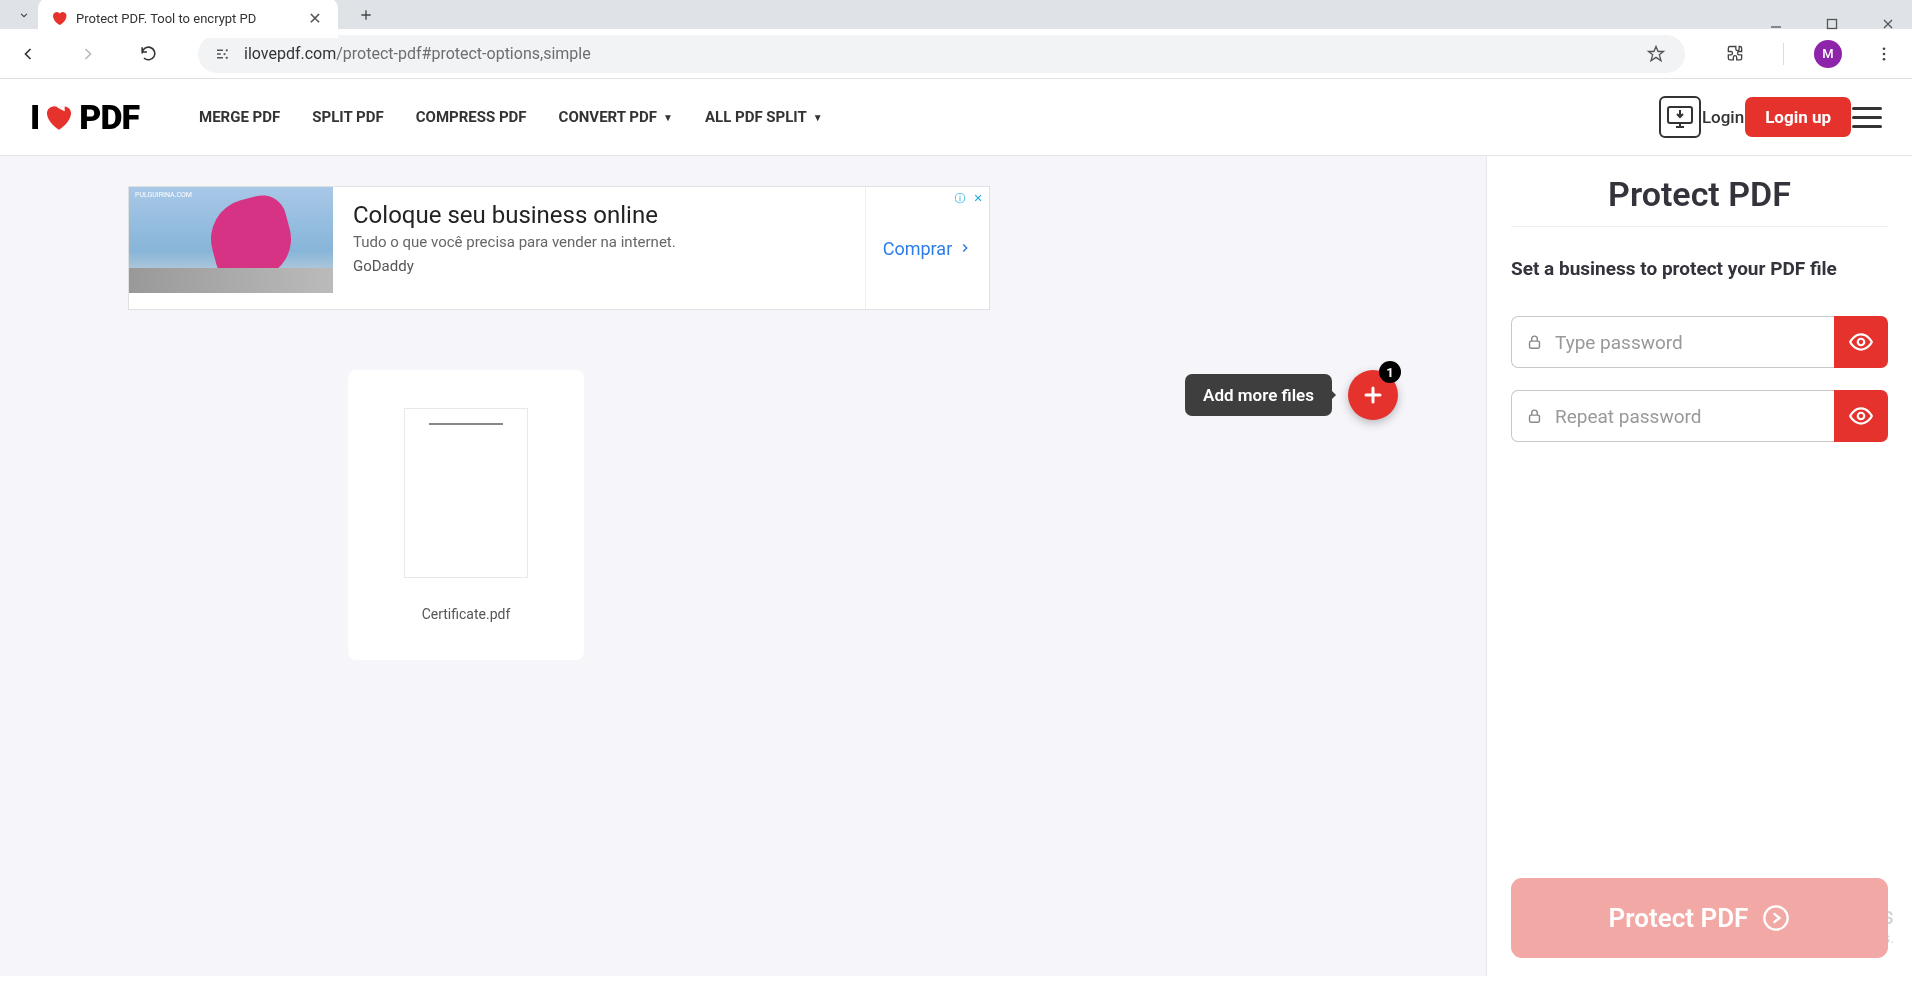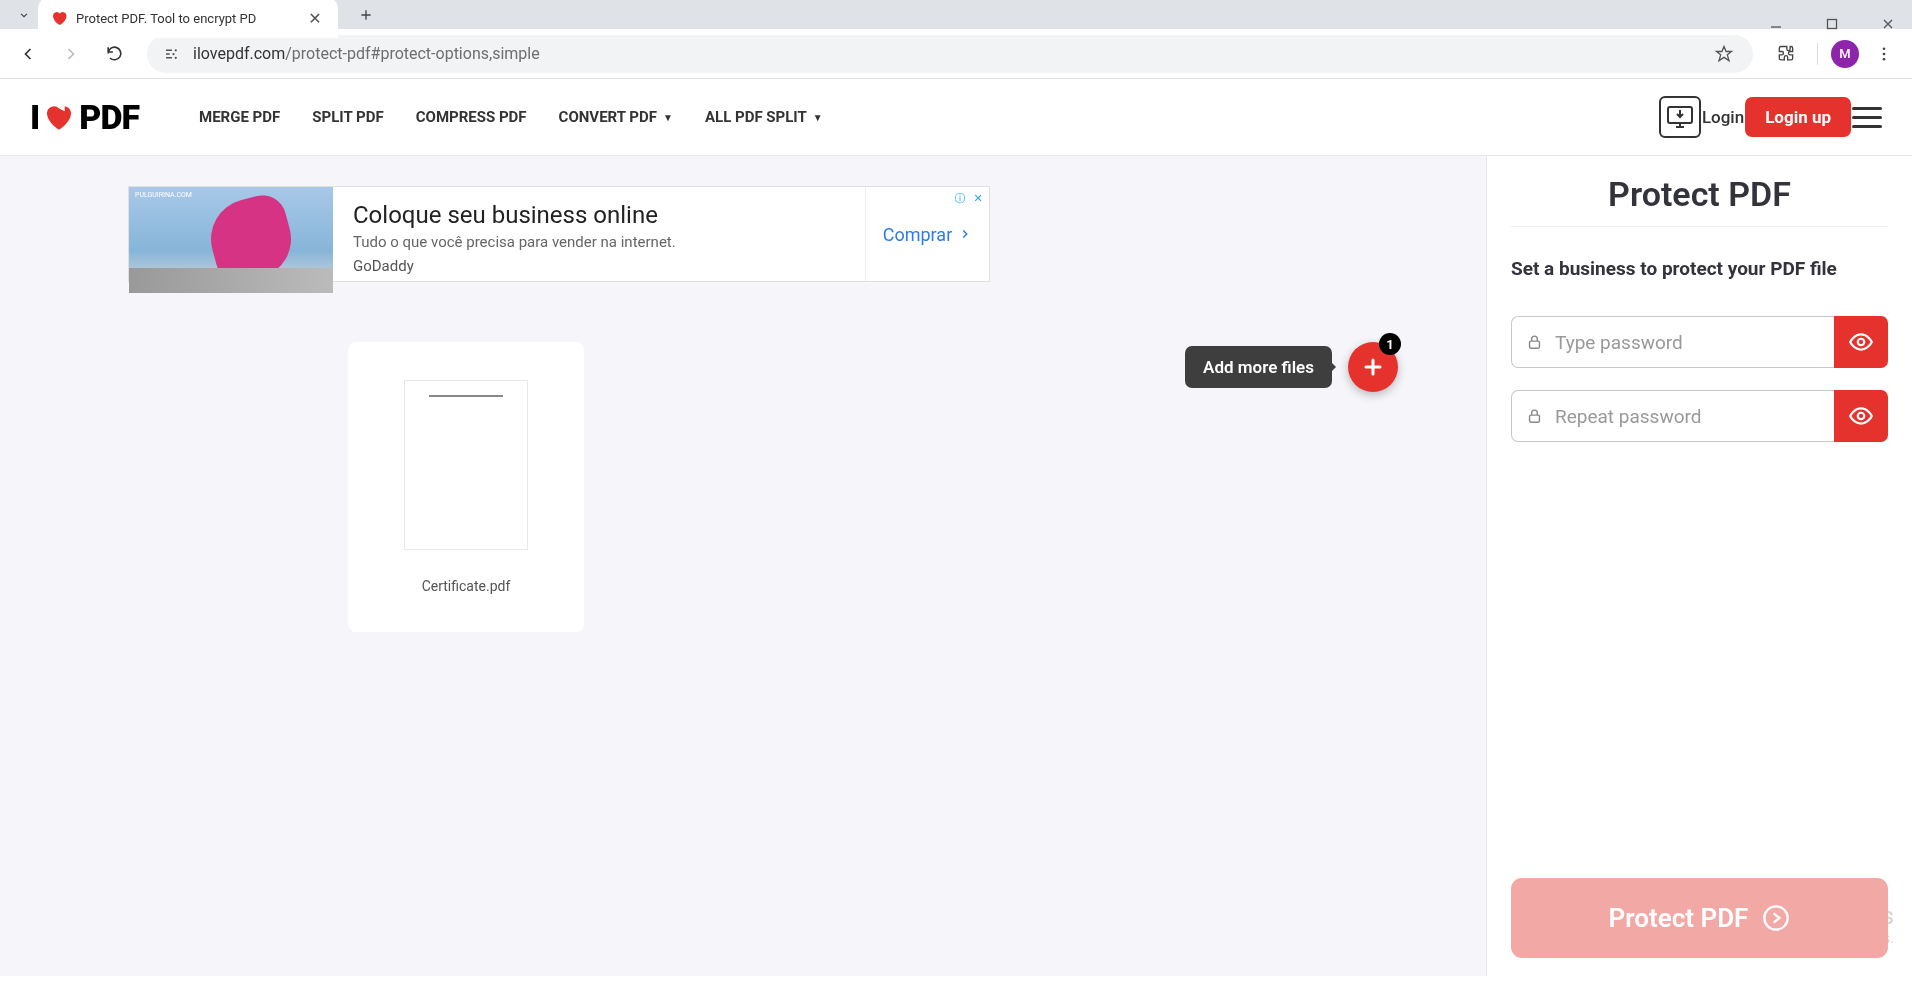--- a/index.html
+++ b/index.html
@@ -9,21 +9,21 @@
 .browser-top { background:#dfe3e7; height:29px; display:flex; align-items:center; padding:8px 10px; position:relative;}
 .tab-dropdown { width:28px; height:28px; display:flex; align-items:center; justify-content:center; cursor:pointer; border-radius:6px;}
 .tab { background:#fff; border-radius:10px 10px 0 0; height:40px; margin-top:7px; display:flex; align-items:center; padding:0 14px 0 12px; min-width:300px; position:relative;}
 .tab-favicon { width:18px; height:18px; margin-right:8px; }
 .tab-title { font-size:13px; color:#333; flex:1; white-space:nowrap; overflow:hidden; text-overflow:ellipsis;}
 .tab-close { width:18px; height:18px; display:flex; align-items:center; justify-content:center; margin-left:8px; cursor:pointer; color:#555; font-size:16px;}
 .tab-new { width:32px; height:32px; display:flex; align-items:center; justify-content:center; cursor:pointer; margin-left:12px; color:#444;}
 .win-controls { position:absolute; right:8px; top:0; height:47px; display:flex; align-items:center; gap:24px;}
 .win-btn { width:32px; height:32px; display:flex; align-items:center; justify-content:center; cursor:pointer; color:#555;}
 
-.browser-toolbar { background:#fff; height:50px; display:flex; align-items:center; padding:0 10px; gap:7px; border-bottom:1px solid #e0e0e0;}
+.browser-toolbar { background:#fff; height:50px; display:flex; align-items:center; padding:0 10px; gap:24px; border-bottom:1px solid #e0e0e0;}
 .nav-btn { width:36px; height:36px; display:flex; align-items:center; justify-content:center; cursor:pointer; border-radius:18px; color:#444;}
 .nav-btn.disabled { color:#bbb; }
 .url-bar { flex:1; background:#f1f3f4; height:38px; border-radius:19px; display:flex; align-items:center; padding:0 14px; margin:0 8px;}
 .url-icon { width:22px; height:22px; display:flex; align-items:center; justify-content:center; color:#555; margin-right:10px;}
 .url-text { font-size:16px; color:#333; flex:1;}
 .url-text .domain { color:#333; }
 .url-text .path { color:#6e6e6e; }
 .url-action { width:30px; height:30px; display:flex; align-items:center; justify-content:center; color:#555; cursor:pointer;}
 .ext-icon { width:36px; height:36px; display:flex; align-items:center; justify-content:center; color:#444; cursor:pointer;}
 .avatar { width:28px; height:28px; border-radius:14px; background:#8e24aa; color:#fff; display:flex; align-items:center; justify-content:center; font-size:13px; font-weight:500;}
@@ -40,21 +40,21 @@
 .nav-caret { font-size:10px;}
 .header-right { margin-left:auto; display:flex; align-items:center; gap:1px;}
 .desktop-icon { width:42px; height:42px; border:2px solid #333; border-radius:6px; display:flex; align-items:center; justify-content:center; cursor:pointer;}
 .login-link { font-size:17px; color:#333; font-weight:500; cursor:pointer;}
 .signup-btn { background:#e5322d; color:#fff; font-size:17px; font-weight:700; padding:10px 20px; border:none; border-radius:7px; cursor:pointer;}
 .hamburger { width:30px; cursor:pointer; display:flex; flex-direction:column; gap:6px;}
 .hamburger span { height:3px; background:#333; border-radius:2px;}
 
 .content { display:flex; height:820px;}
 .main-area { flex:1; background:#f5f5fa; position:relative; padding:30px;}
-.ad-banner { width:862px; height:96px; background:#fff; margin:0 auto 0 98px; border:1px solid #e0e0e0; display:flex; position:relative;}
+.ad-banner { width:862px; height:124px; background:#fff; margin:0 auto 0 98px; border:1px solid #e0e0e0; display:flex; position:relative;}
 .ad-image { width:204px; height:106px; background:linear-gradient(180deg,#a8c8e8 0%,#87b5d8 60%,#ddd 100%); position:relative; overflow:hidden;}
 .ad-image::before { content:""; position:absolute; top:12px; left:40%; width:80px; height:80px; background:#d63384; border-radius:50% 30% 50% 30%; transform:rotate(-15deg); }
 .ad-image::after { content:""; position:absolute; bottom:-5px; left:0; right:0; height:30px; background:linear-gradient(90deg,#999 0%,#bbb 100%);}
 .ad-corner { position:absolute; top:4px; left:6px; font-size:7px; color:#fff; z-index:1;}
 .ad-text { flex:1; padding:14px 20px;}
 .ad-title { font-size:24px; color:#222;}
 .ad-sub { font-size:15px; color:#666; margin-top:4px;}
 .ad-brand { font-size:15px; color:#555; margin-top:6px;}
 .ad-cta-box { width:124px; display:flex; align-items:center; justify-content:center; border-left:1px solid #eee;}
 .ad-cta { color:#2b7de9; font-size:18px; display:flex; align-items:center; gap:6px;}

